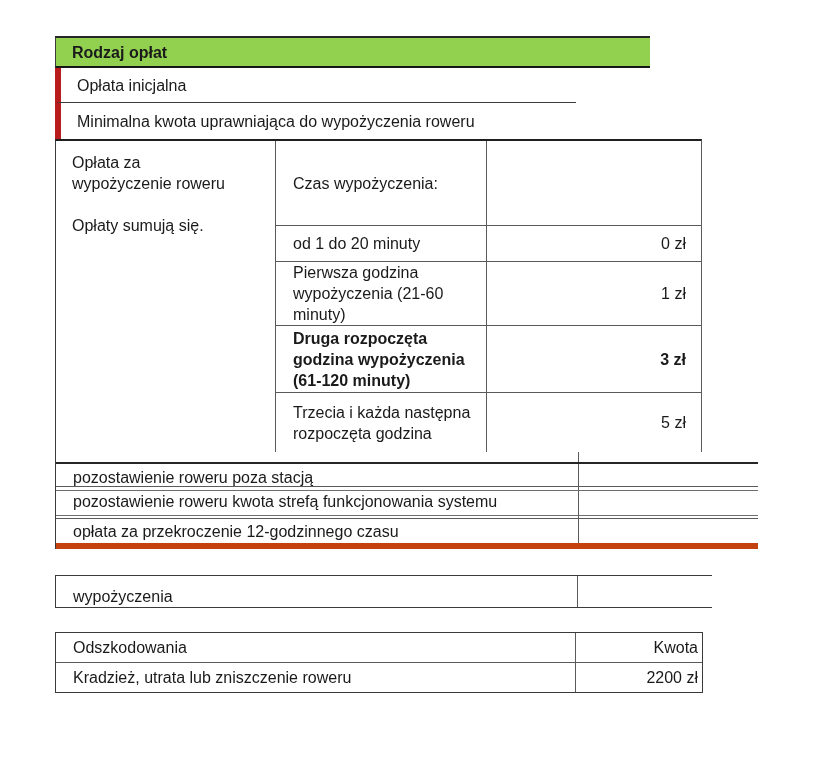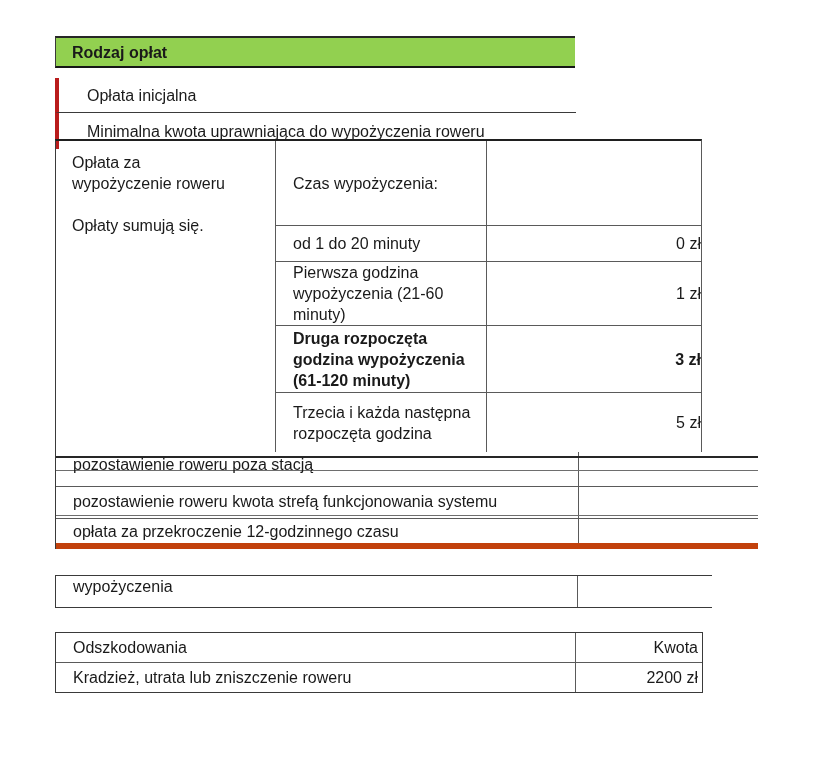--- a/index.html
+++ b/index.html
@@ -19,34 +19,33 @@
   .canvas {
     position: relative;
     width: 821px;
     height: 761px;
     background: #ffffff;
   }
   .a { position: absolute; box-sizing: border-box; }
 
   
   .green-header {
-    left: 55px; top: 36px; width: 520px; height: 32px;
+    left: 55px; top: 36px; width: 595px; height: 32px;
     background: #92D050;
     border-top: 2px solid #262626;
     border-bottom: 2px solid #161616;
     border-left: 1px solid #3a3a3a;
     display: flex; align-items: center;
     padding-left: 16px;
     font-weight: bold;
   }
   .row-simple {
     display: flex; align-items: center;
-    padding-left: 28px;
-    border-left: 4px solid #b91c1c;
-    margin-top: 10px;
+    padding-left: 16px;
+    border-left: 6px solid #b91c1c;
   }
   .row-initial { left: 55px; top: 68px; width: 521px; height: 35px; border-bottom: 1px solid #3a3a3a; }
   .row-minimal { left: 55px; top: 103px; width: 521px; height: 36px; }
 
   
   .rental-section {
     left: 55px; top: 139px; width: 647px; height: 313px;
     border-top: 2px solid #1f1f1f;
     border-left: 1px solid #3a3a3a;
     border-right: 1px solid #5a5a5a;
@@ -64,52 +63,52 @@
   .tier-period {
     width: 211px;
     border-right: 1px solid #5a5a5a;
     display: flex; align-items: center;
     padding-left: 17px; padding-right: 9px;
     box-sizing: border-box;
   }
   .tier-price {
     flex: 1;
     display: flex; align-items: center; justify-content: flex-end;
-    padding-right: 1px;
+    padding-right: 16px;
   }
   .r-a { top: 0;     height: 84px; }
   .r-b { top: 84px;  height: 36px; }
   .r-c { top: 120px; height: 64px; }
   .r-d { top: 184px; height: 67px; font-weight: bold; }
   .r-e { top: 251px; height: 60px; }
 
   
   .penalty-block {
     left: 55px; top: 452px; width: 702px; height: 97px;
     border-left: 1px solid #3a3a3a;
   }
   .penalty-row {
     left: 0; width: 702px;
     display: flex; align-items: center;
     padding-left: 17px;
   }
-  .p-0 { top: 4px;    height: 15px; border-top: 2px solid #262626; border-bottom: 1px solid #6e6e6e; }
+  .p-0 { top: 10px;    height: 29px; border-top: 2px solid #262626; border-bottom: 1px solid #6e6e6e; }
   .p-1 { top: 34px; height: 30px; border-top: 1px solid #5a5a5a; border-bottom: 1px solid #6e6e6e; }
   .p-2 { top: 66px; height: 31px; border-top: 1px solid #5a5a5a; border-bottom: 6px solid #c2410c; }
   .v-divider {
     top: 0; bottom: 0; width: 1px;
     background: #5a5a5a;
   }
 
   
   .continuation-row {
     left: 55px; top: 575px; width: 657px; height: 33px;
     border: 1px solid #3a3a3a;
     border-right: none;
-    display: flex; align-items: flex-start;
+    display: flex; align-items: flex-end;
     padding-left: 17px;
   }
 
   
   .comp-table {
     left: 55px; top: 632px; width: 648px; height: 61px;
     border: 1px solid #3a3a3a;
   }
   .comp-row { left: 0; width: 100%; display: flex; }
   .comp-row.head { top: 0; height: 30px; border-bottom: 1px solid #5a5a5a; text-align: center; }

